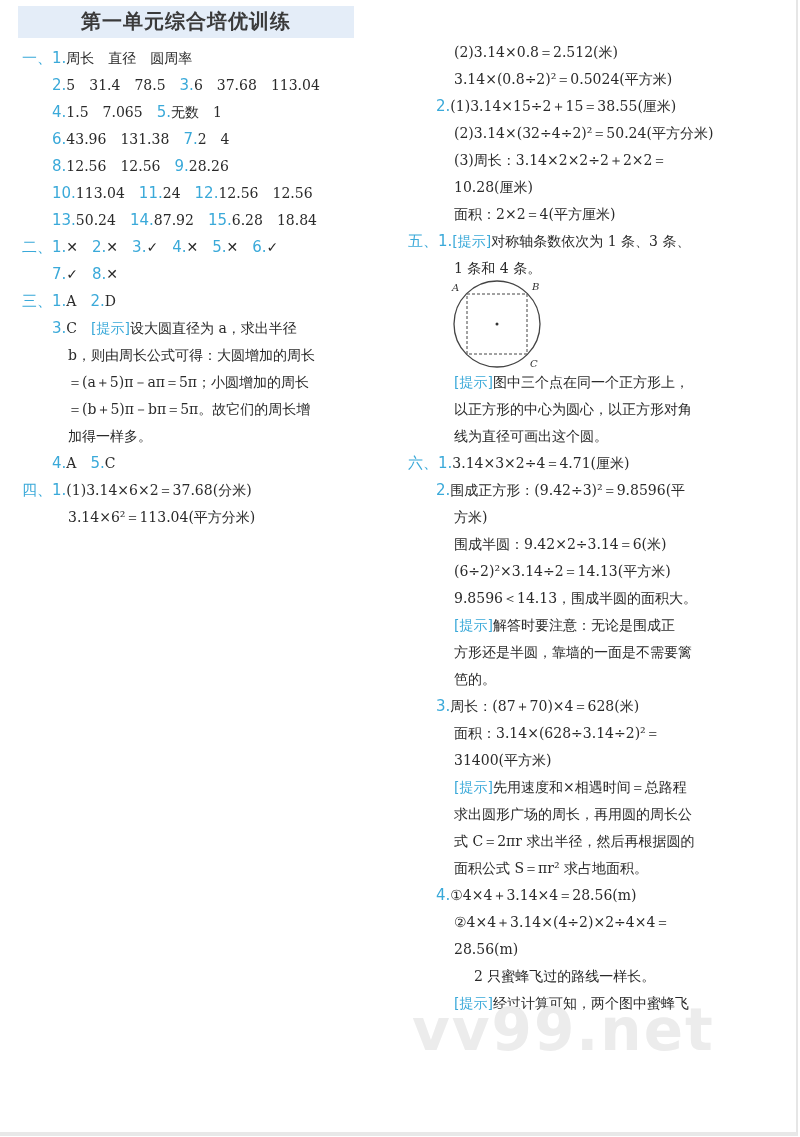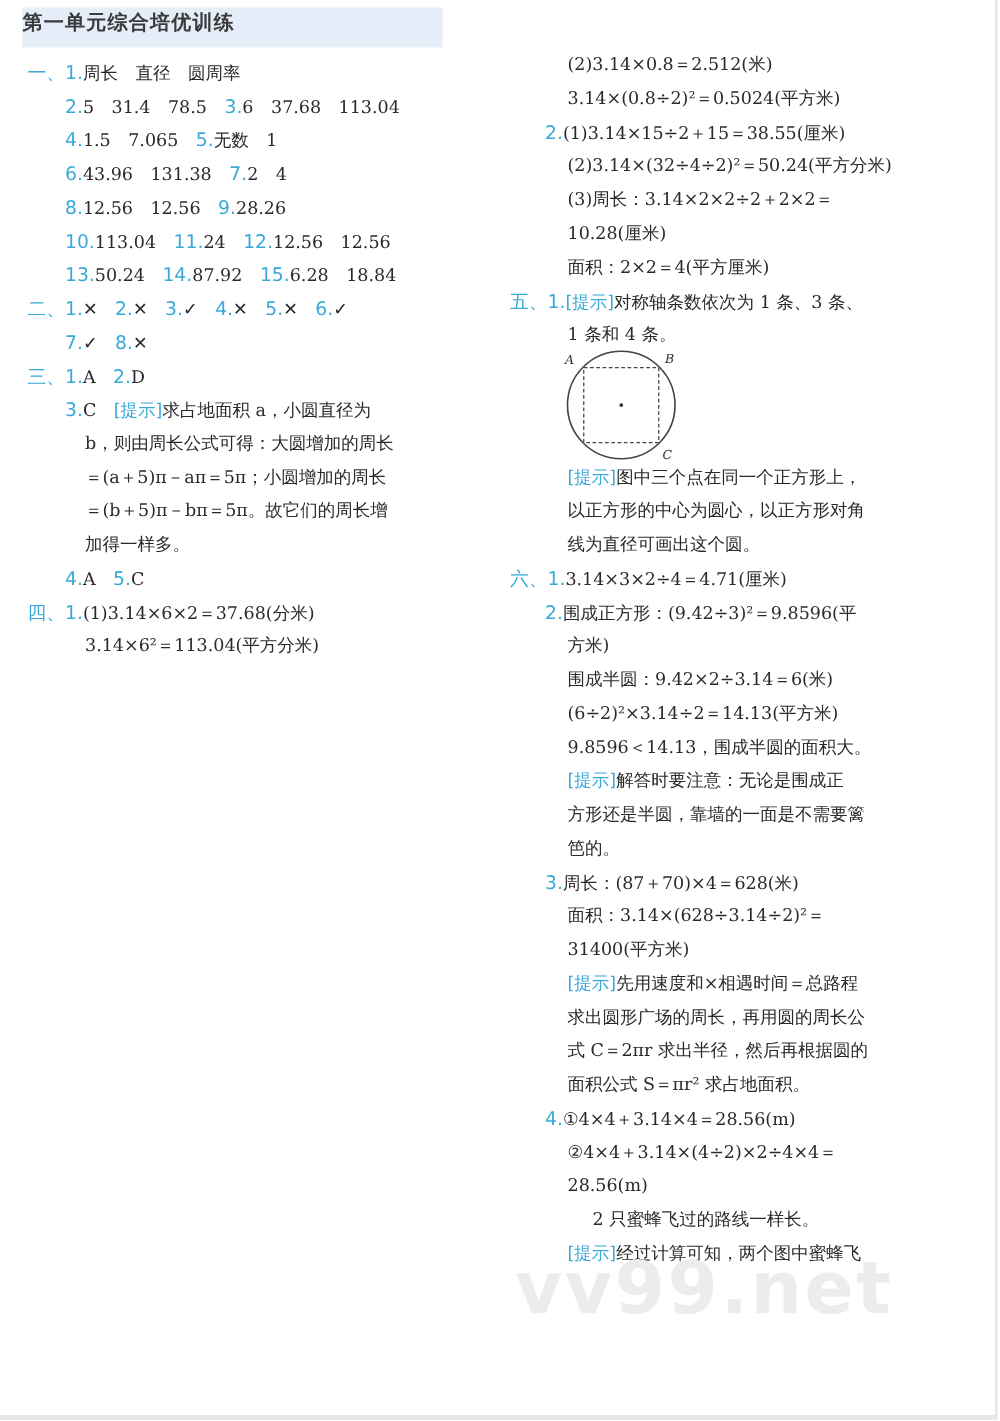--- a/index.html
+++ b/index.html
@@ -1,22 +1,22 @@
 <!DOCTYPE html>
 <html><head>
   <meta charset="utf-8">
   <style>
     html, body { margin: 0; padding: 0; background: #ffffff; }
     body { width: 800px; height: 1137px; position: relative; overflow: hidden;
       font-family: "DejaVu Serif", "Liberation Serif", serif; color: #2a2a2a; }
     .page { position: absolute; left: 0; top: 0; width: 796px; height: 1132px; background: #fff;
       border-right: 2px solid #e6e6e6; border-bottom: 4px solid #e8e8e8; }
     .title-bar { position: absolute; left: 18px; top: 6px; width: 336px; height: 32px; background: #e4edf8; }
-    .title { position: absolute; left: 0; right: 0; top: 2px; 
-      font-family: "DejaVu Sans", "Liberation Sans", sans-serif; font-weight: bold; font-size: 16px;
+    .title { position: absolute; left: 0; right: 0; top: 2px; text-align: center;
+      font-family: "DejaVu Sans", "Liberation Sans", sans-serif; font-weight: bold; font-size: 20px;
       color: #3a3a3a; letter-spacing: 1px; }
     .line { position: absolute; font-size: 14px; white-space: nowrap; line-height: 20px; }
     .sec { color: #3aa9d9; font-family: "DejaVu Sans", "Liberation Sans", sans-serif; font-size: 15px; }
     .num { color: #3aa9d9; font-family: "DejaVu Sans", "Liberation Sans", sans-serif; font-size: 15px; }
     .hint { color: #3aa9d9; font-family: "DejaVu Sans", "Liberation Sans", sans-serif; font-size: 14px; }
     .gap { display: inline-block; width: 14px; }
     .watermark { position: absolute; left: 368px; top: 996px; font-family: "DejaVu Sans", "Liberation Sans", sans-serif;
       font-weight: bold; font-size: 58px; color: #ececec; letter-spacing: 2px; margin-left: 44px; }
     .figure { position: absolute; left: 450px; top: 277px; }
   </style>
@@ -32,21 +32,21 @@
       <div class="line" style="top: 48px; left: 22px;"><span class="sec">一、</span><span class="num">1.</span><span>周长　直径　圆周率</span></div>
       <div class="line" style="top: 75px; left: 52px;"><span class="num">2.</span><span>5　31.4　78.5</span><span class="gap"></span><span class="num">3.</span><span>6　37.68　113.04</span></div>
       <div class="line" style="top: 102px; left: 52px;"><span class="num">4.</span><span>1.5　7.065</span><span class="gap"></span><span class="num">5.</span><span>无数　1</span></div>
       <div class="line" style="top: 129px; left: 52px;"><span class="num">6.</span><span>43.96　131.38</span><span class="gap"></span><span class="num">7.</span><span>2　4</span></div>
       <div class="line" style="top: 156px; left: 52px;"><span class="num">8.</span><span>12.56　12.56</span><span class="gap"></span><span class="num">9.</span><span>28.26</span></div>
       <div class="line" style="top: 183px; left: 52px;"><span class="num">10.</span><span>113.04</span><span class="gap"></span><span class="num">11.</span><span>24</span><span class="gap"></span><span class="num">12.</span><span>12.56　12.56</span></div>
       <div class="line" style="top: 210px; left: 52px;"><span class="num">13.</span><span>50.24</span><span class="gap"></span><span class="num">14.</span><span>87.92</span><span class="gap"></span><span class="num">15.</span><span>6.28　18.84</span></div>
       <div class="line" style="top: 237px; left: 22px;"><span class="sec">二、</span><span class="num">1.</span><span>✕</span><span class="gap"></span><span class="num">2.</span><span>✕</span><span class="gap"></span><span class="num">3.</span><span>✓</span><span class="gap"></span><span class="num">4.</span><span>✕</span><span class="gap"></span><span class="num">5.</span><span>✕</span><span class="gap"></span><span class="num">6.</span><span>✓</span></div>
       <div class="line" style="top: 264px; left: 52px;"><span class="num">7.</span><span>✓</span><span class="gap"></span><span class="num">8.</span><span>✕</span></div>
       <div class="line" style="top: 291px; left: 22px;"><span class="sec">三、</span><span class="num">1.</span><span>A</span><span class="gap"></span><span class="num">2.</span><span>D</span></div>
-      <div class="line" style="top: 318px; left: 52px;"><span class="num">3.</span><span>C</span><span class="gap"></span><span class="hint">[提示]</span><span>求占地面积 a，小圆直径为</span></div>
+      <div class="line" style="top: 318px; left: 52px;"><span class="num">3.</span><span>C</span><span class="gap"></span><span class="hint">[提示]</span><span>设大圆直径为 a，求出半径</span></div>
       <div class="line" style="top: 345px; left: 68px;"><span>b，则由周长公式可得：大圆增加的周长</span></div>
       <div class="line" style="top: 372px; left: 68px;"><span>＝(a＋5)π－aπ＝5π；小圆增加的周长</span></div>
       <div class="line" style="top: 399px; left: 68px;"><span>＝(b＋5)π－bπ＝5π。故它们的周长增</span></div>
       <div class="line" style="top: 426px; left: 68px;"><span>加得一样多。</span></div>
       <div class="line" style="top: 453px; left: 52px;"><span class="num">4.</span><span>A</span><span class="gap"></span><span class="num">5.</span><span>C</span></div>
       <div class="line" style="top: 480px; left: 22px;"><span class="sec">四、</span><span class="num">1.</span><span>(1)3.14×6×2＝37.68(分米)</span></div>
       <div class="line" style="top: 507px; left: 68px;"><span>3.14×6²＝113.04(平方分米)</span></div>
     </div>
   <div id="right-col">
       <div class="line" style="top: 42px; left: 454px;"><span>(2)3.14×0.8＝2.512(米)</span></div>

